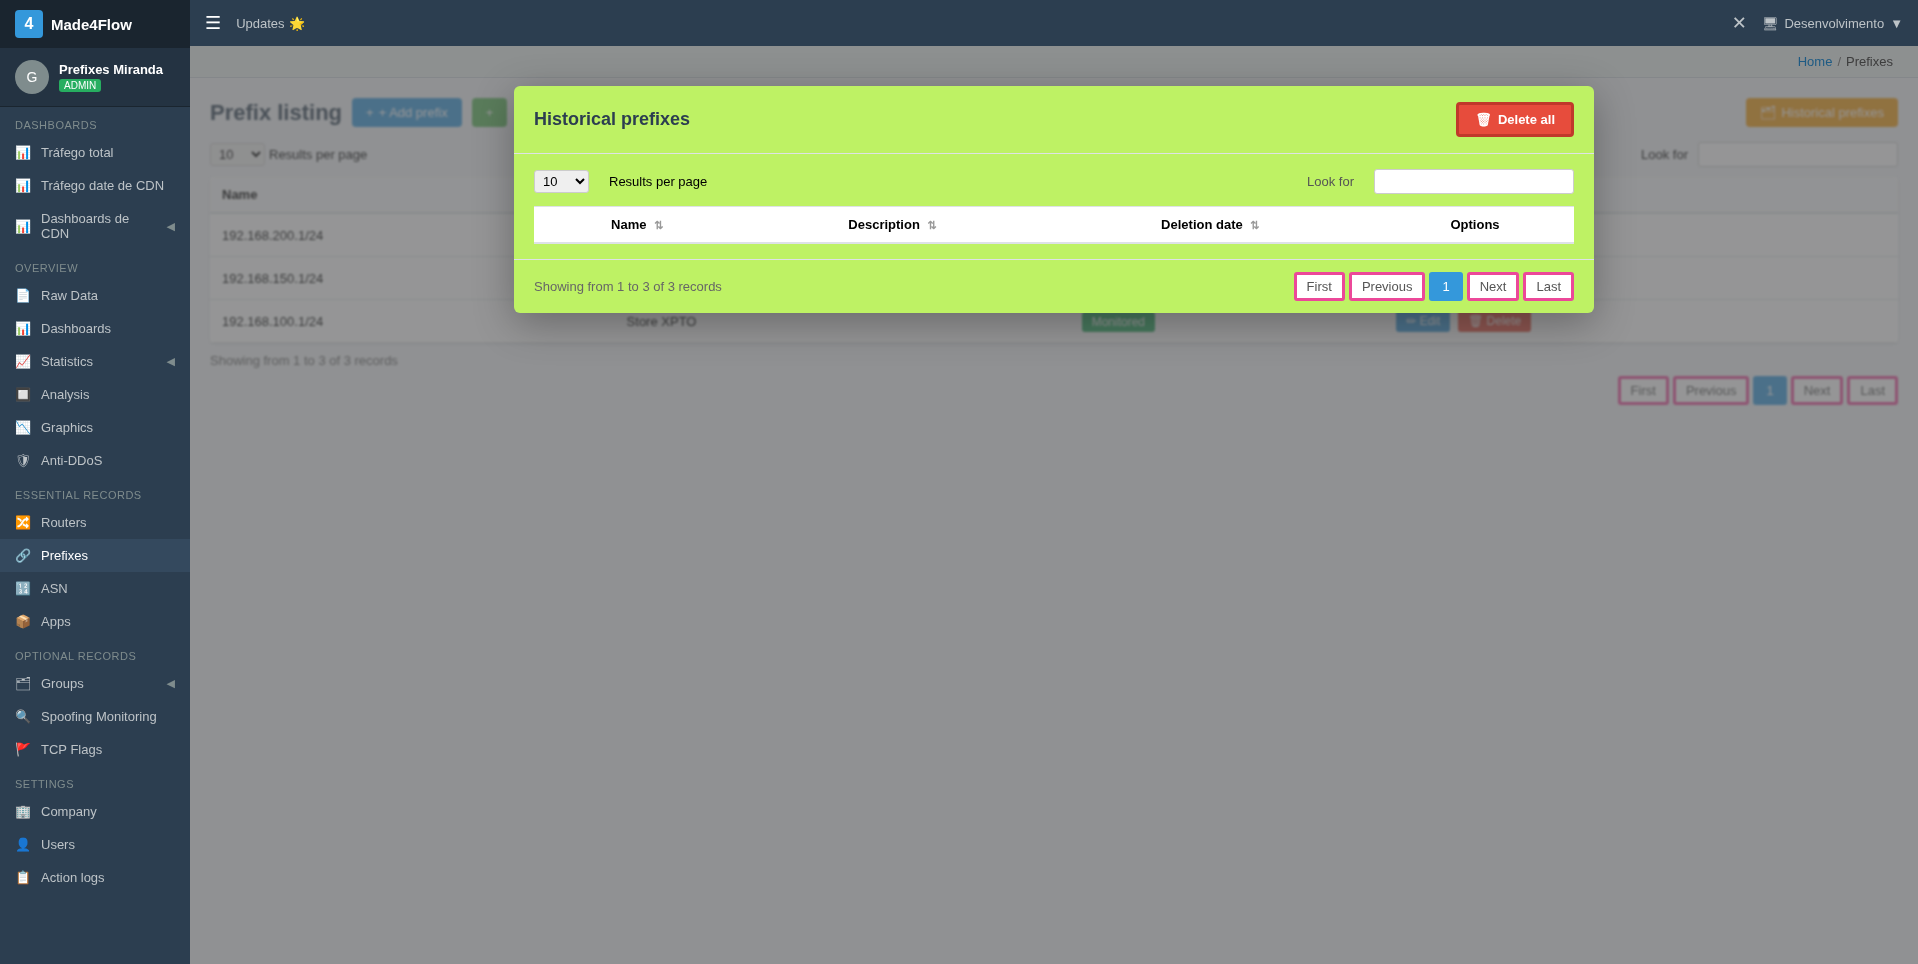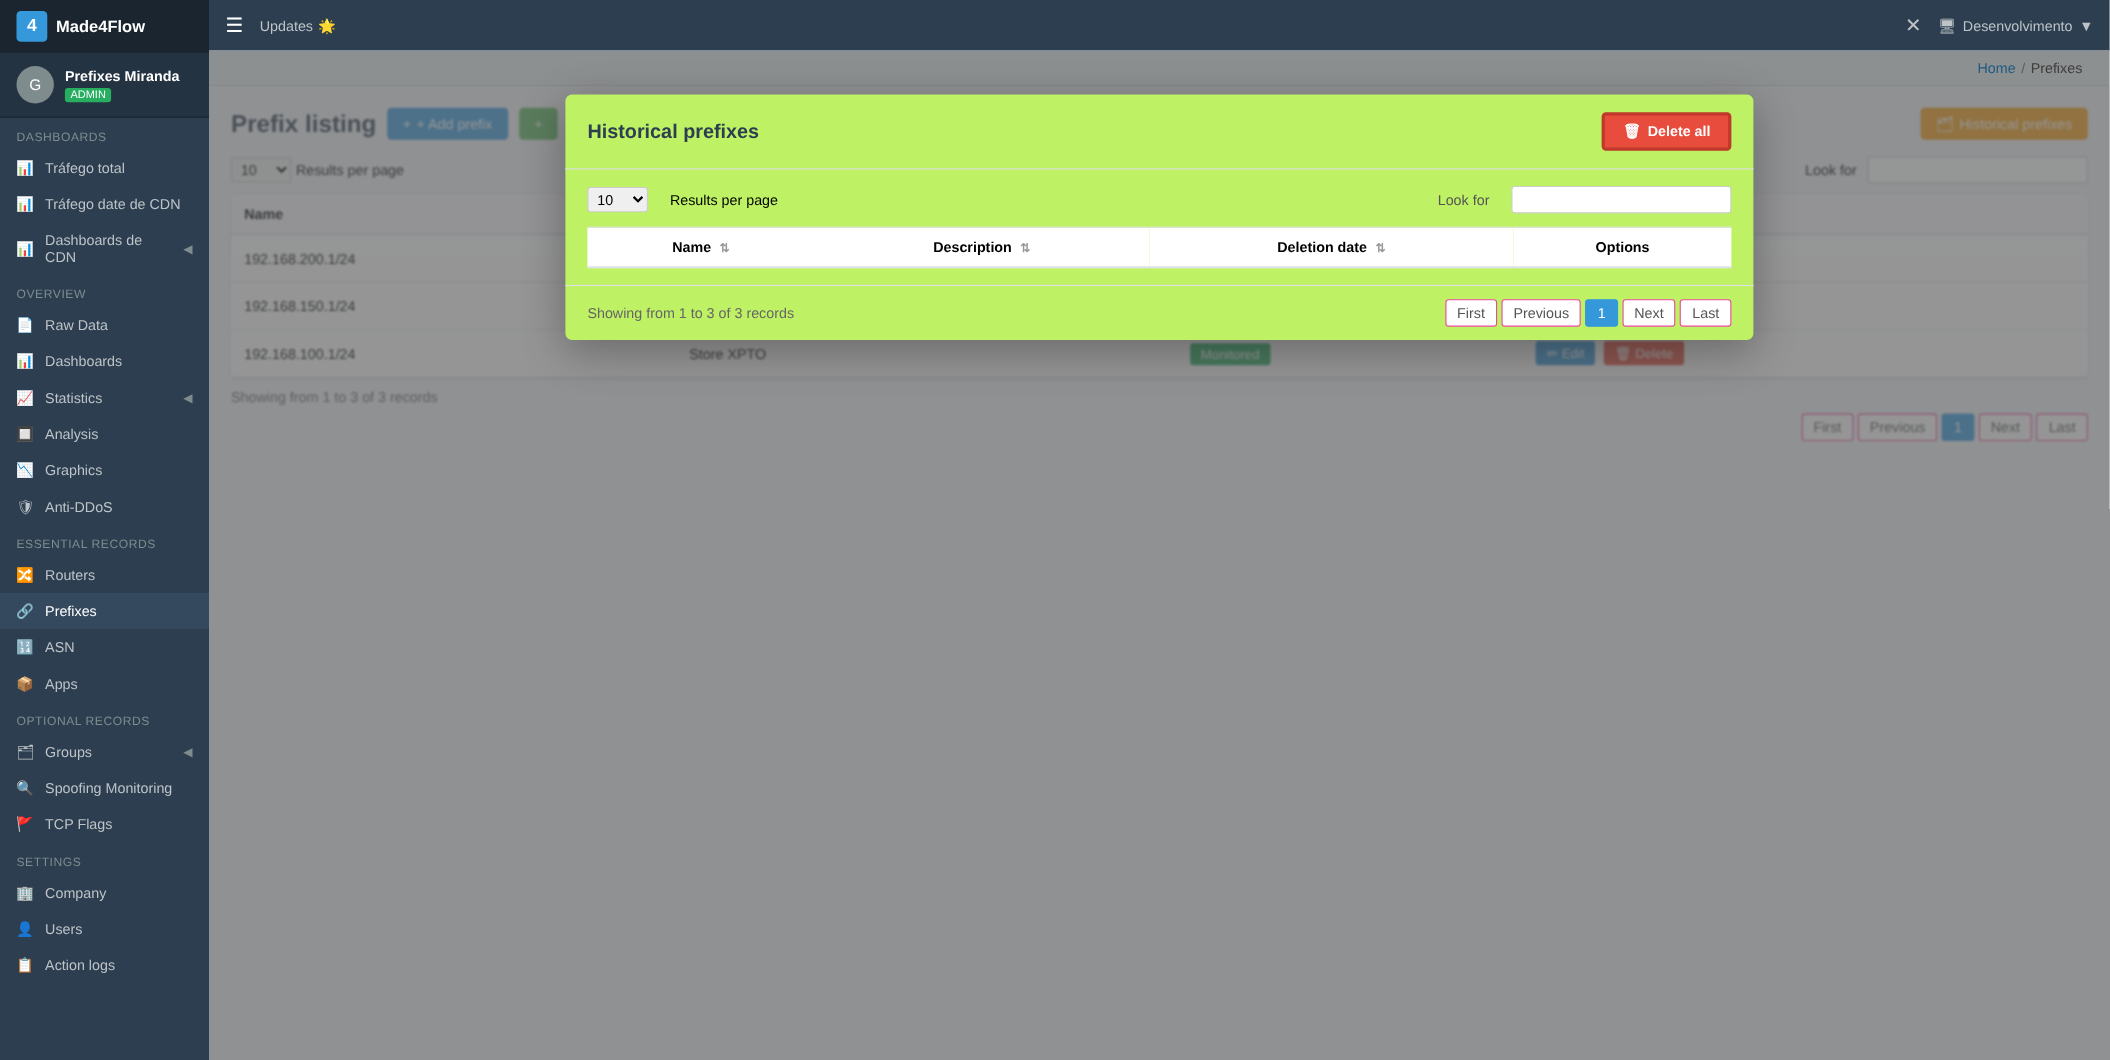--- a/index.html
+++ b/index.html
@@ -307,21 +307,21 @@
       display: flex;
       align-items: center;
       justify-content: space-between;
       padding: 12px 20px;
       border-top: 1px solid #dee2e6;
     }
     .showing-text { font-size: 13px; color: #666; }
     .pagination { display: flex; gap: 4px; }
     .page-btn {
       background: white;
-      border: 1px solid #ec4899;
+      border: 3px solid #ec4899;
       padding: 4px 10px;
       border-radius: 3px;
       cursor: pointer;
       font-size: 13px;
       color: #555;
     }
     .page-btn.active {
       background: #3498db;
       border-color: #3498db;
       color: white;

